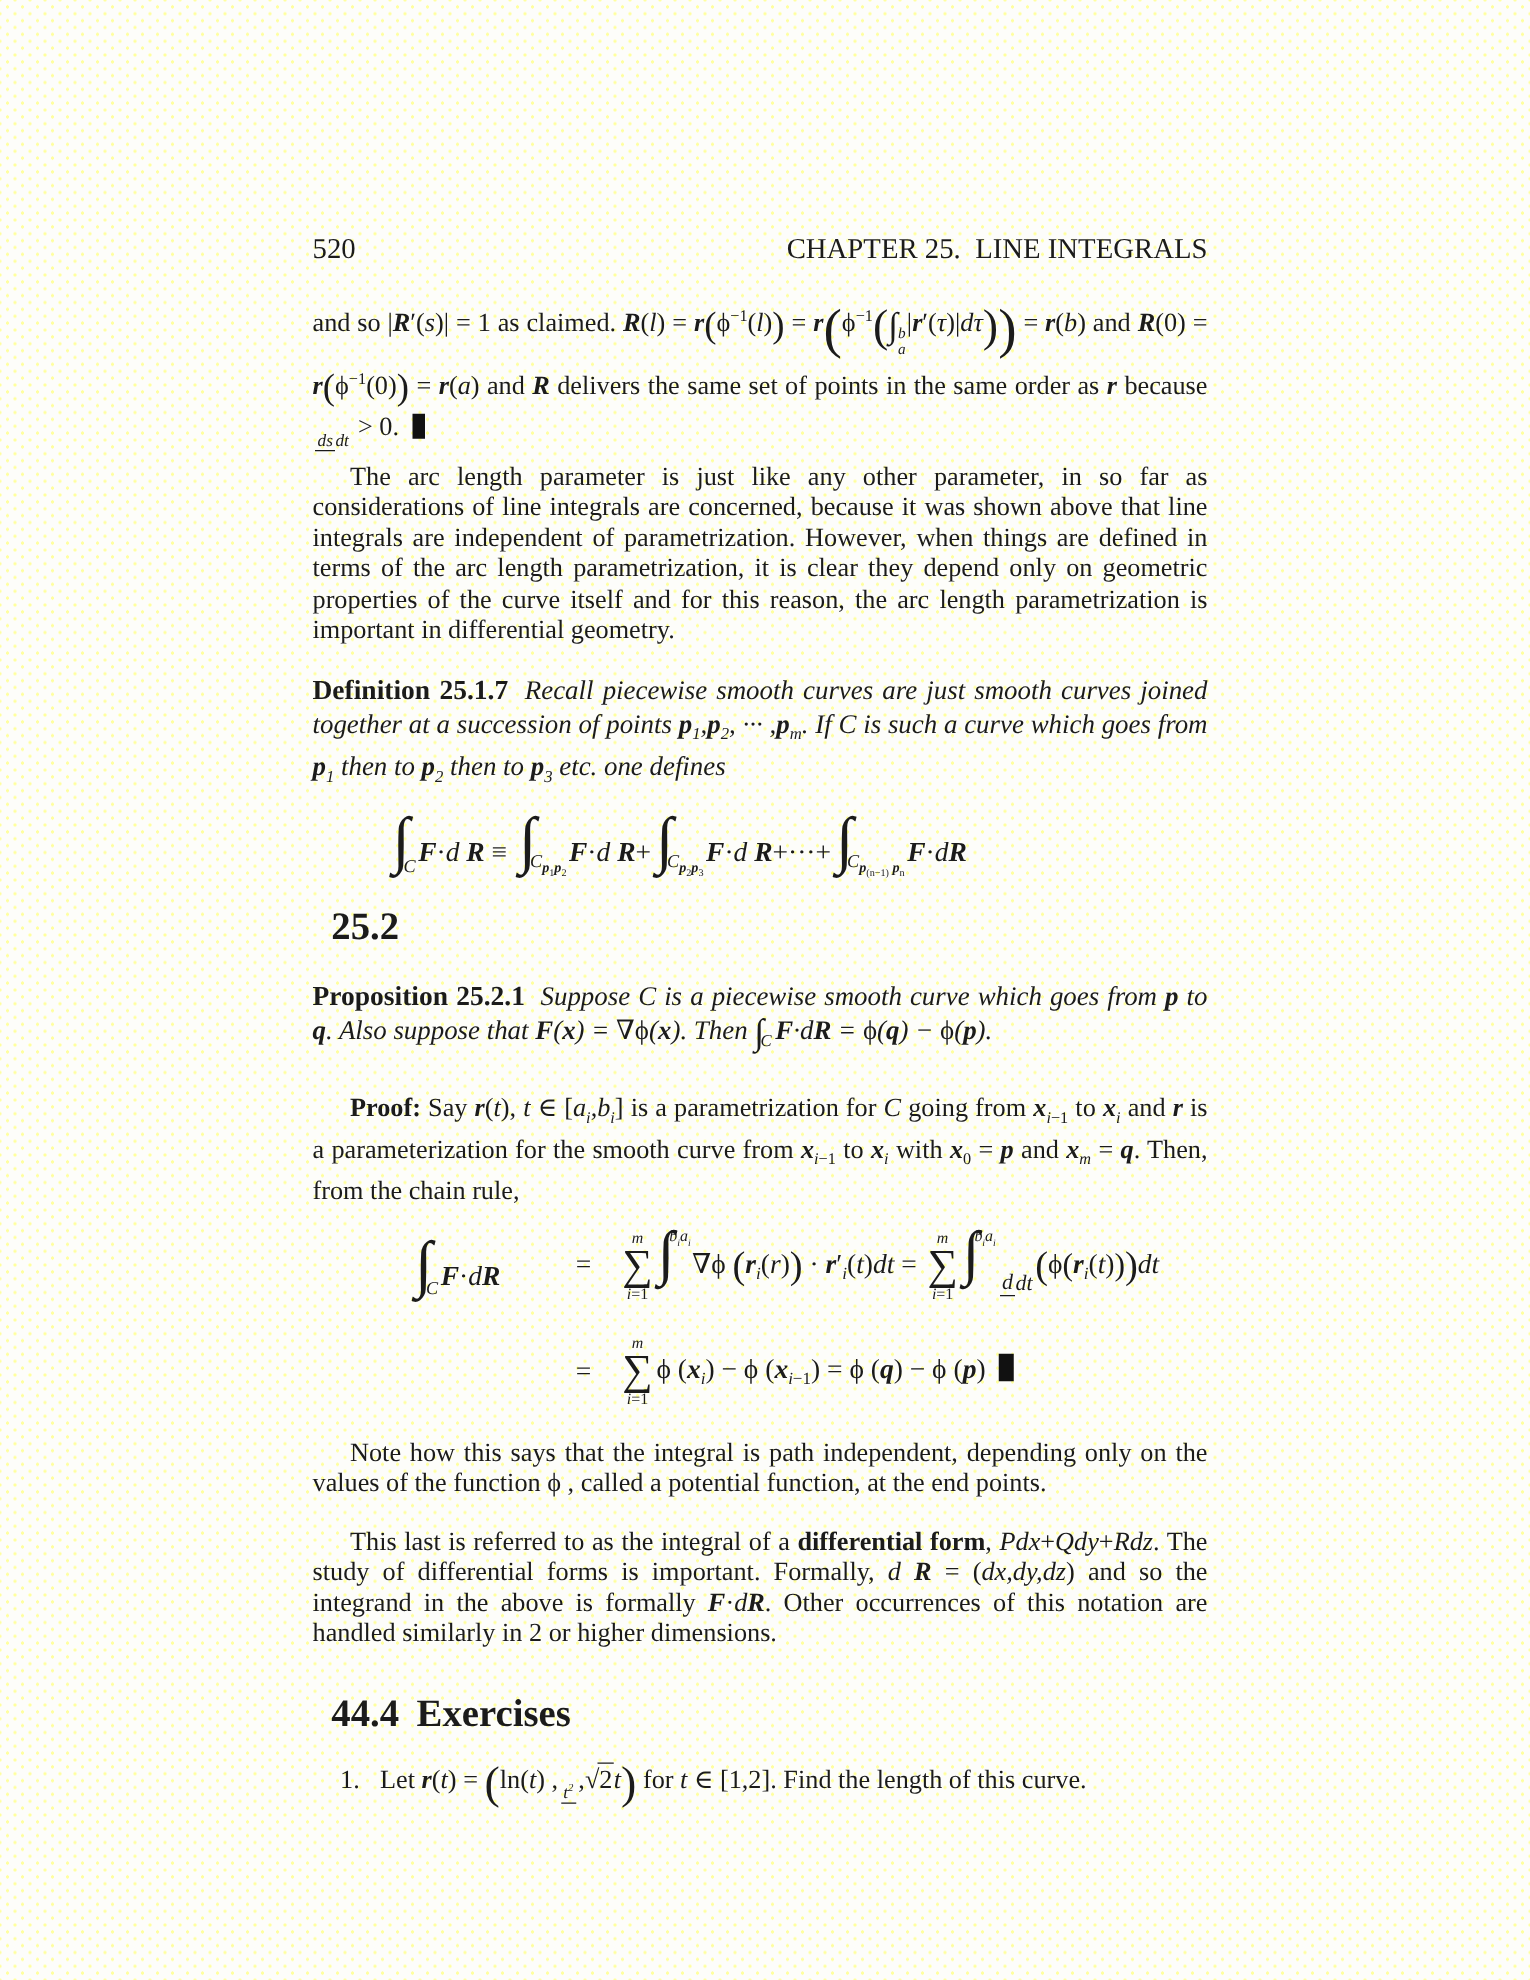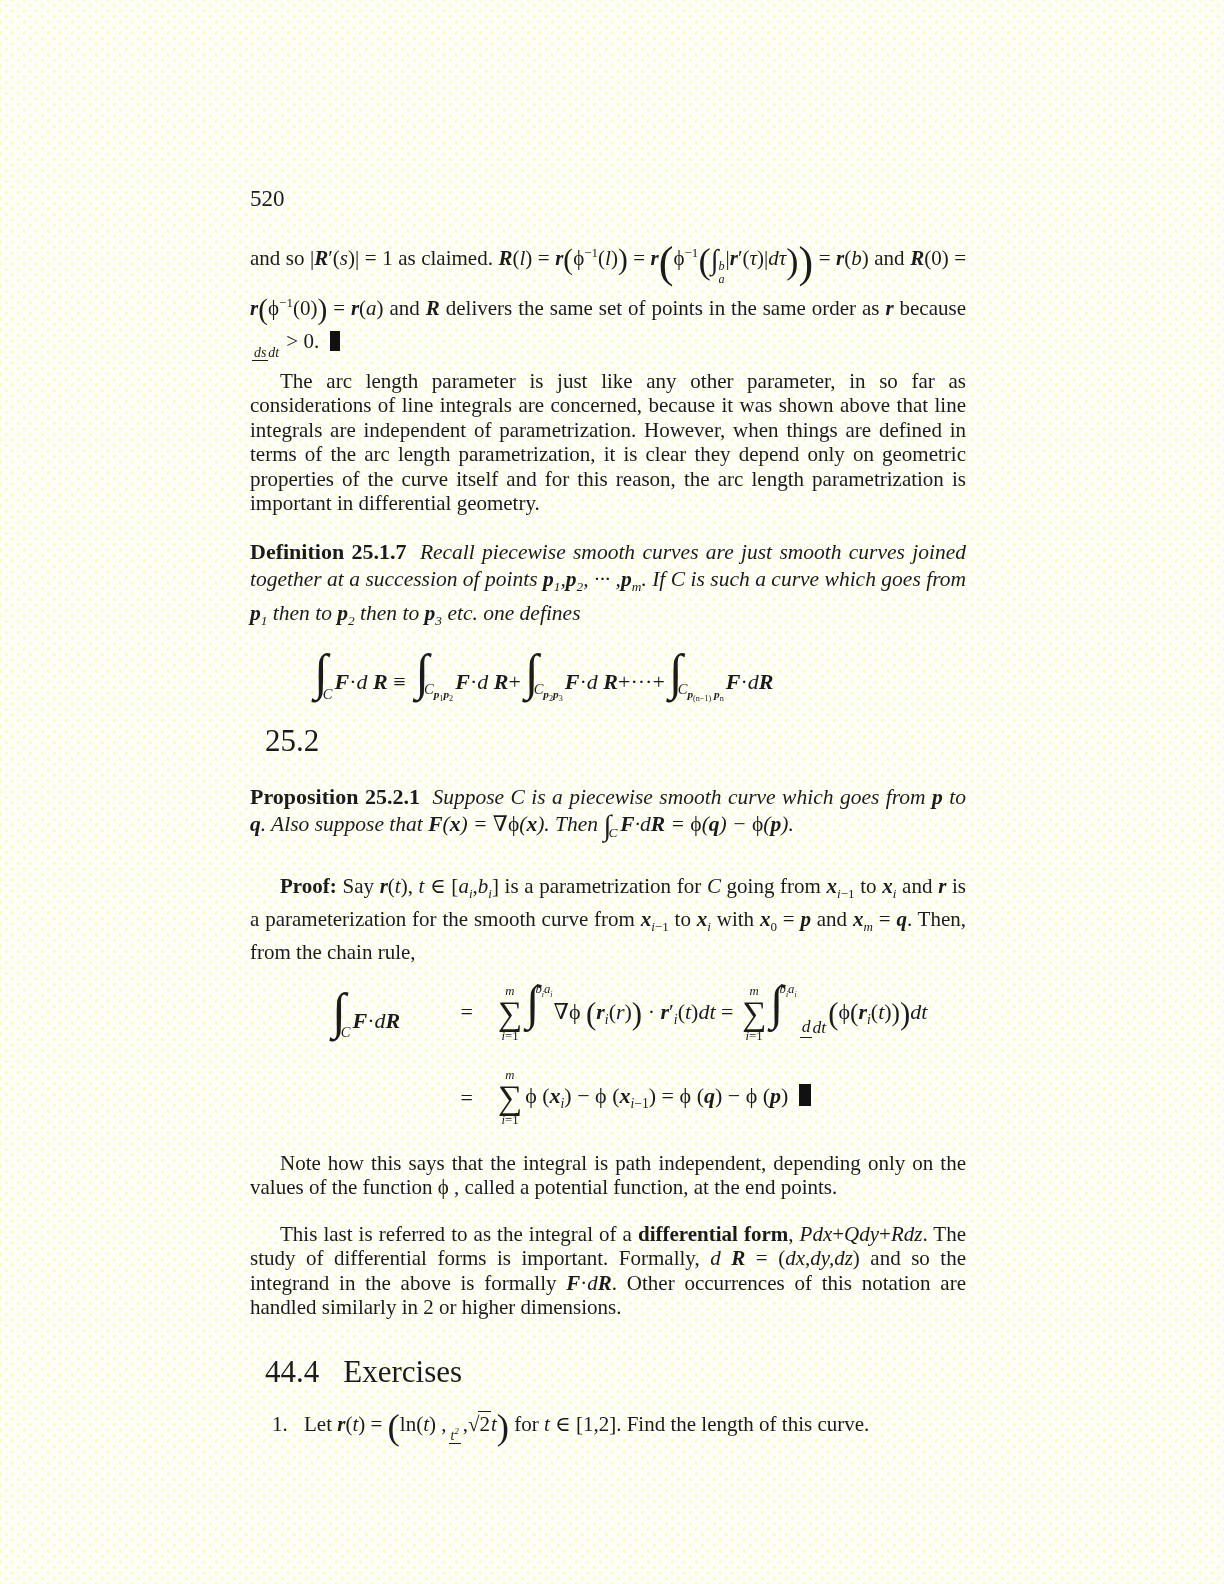--- a/index.html
+++ b/index.html
@@ -24,21 +24,21 @@
   .para{font-size:21px;line-height:24.5px;text-align:justify;margin:0;}
   .indent{text-indent:30px;}
   .mline{line-height:33px;}
 
   
   .thm{font-size:21.5px;line-height:27px;text-align:justify;margin:0;}
   .thm-title{font-size:22px;font-weight:bold;font-style:normal;padding-right:6px;}
   .thm-body{font-style:italic;}
 
   
-  .sec{display:flex;gap:24px;font-size:31px;font-weight:normal;padding-left:15px;margin:0;}
+  .sec{display:flex;gap:14px;font-size:31px;font-weight:bold;padding-left:15px;margin:0;}
 
   
   .it{font-style:italic;}
   .bi{font-weight:bold;font-style:italic;}
   .phi{font-style:normal;}
   sup{font-size:0.62em;}
   sub{font-size:0.62em;}
   .nowrap{white-space:nowrap;}
   .frac{display:inline-flex;flex-direction:row;align-items:center;vertical-align:-0.62em;font-size:0.66em;line-height:1.1;margin:0 2px;}
   .frac .num{display:block;border-bottom:1.3px solid currentColor;padding:0 2px;}
@@ -87,20 +87,21 @@
   .sp-g{margin-top:28px;}
 </style>
 </head>
 <body>
 
 <div class="page">
   <div class="col">
 
     <div class="hdr">
       <span>520</span>
+      <span>CHAPTER 25.&nbsp; LINE INTEGRALS</span>
     </div>
 
     <p class="para mline">and so <span class="nowrap">|<b class="bi">R</b>′(<span class="it">s</span>)|</span> = 1 as claimed. <b class="bi">R</b>(<span class="it">l</span>) = <b class="bi">r</b><span class="big1">(</span><span class="phi">ϕ</span><sup>−1</sup>(<span class="it">l</span>)<span class="big1">)</span> = <b class="bi">r</b><span class="big3">(</span><span class="phi">ϕ</span><sup>−1</sup><span class="big2">(</span><span class="sint">∫</span><span class="sublim">
           <span>b</span>
           <span>a</span>
         </span>|<b class="bi">r</b>′(<span class="it">τ</span>)|<span class="it">dτ</span><span class="big2">)</span><span class="big3">)</span> = <b class="bi">r</b>(<span class="it">b</span>) and <b class="bi">R</b>(0) = <b class="bi">r</b><span class="big1">(</span><span class="phi">ϕ</span><sup>−1</sup>(0)<span class="big1">)</span> = <b class="bi">r</b>(<span class="it">a</span>) and <b class="bi">R</b> delivers the same set of points in the same order as <b class="bi">r</b> because <span class="frac it">
           <span class="num">ds</span>
           <span class="den">dt</span>
         </span> &gt; 0.&nbsp;&nbsp;<span class="qed"></span></p>
 

